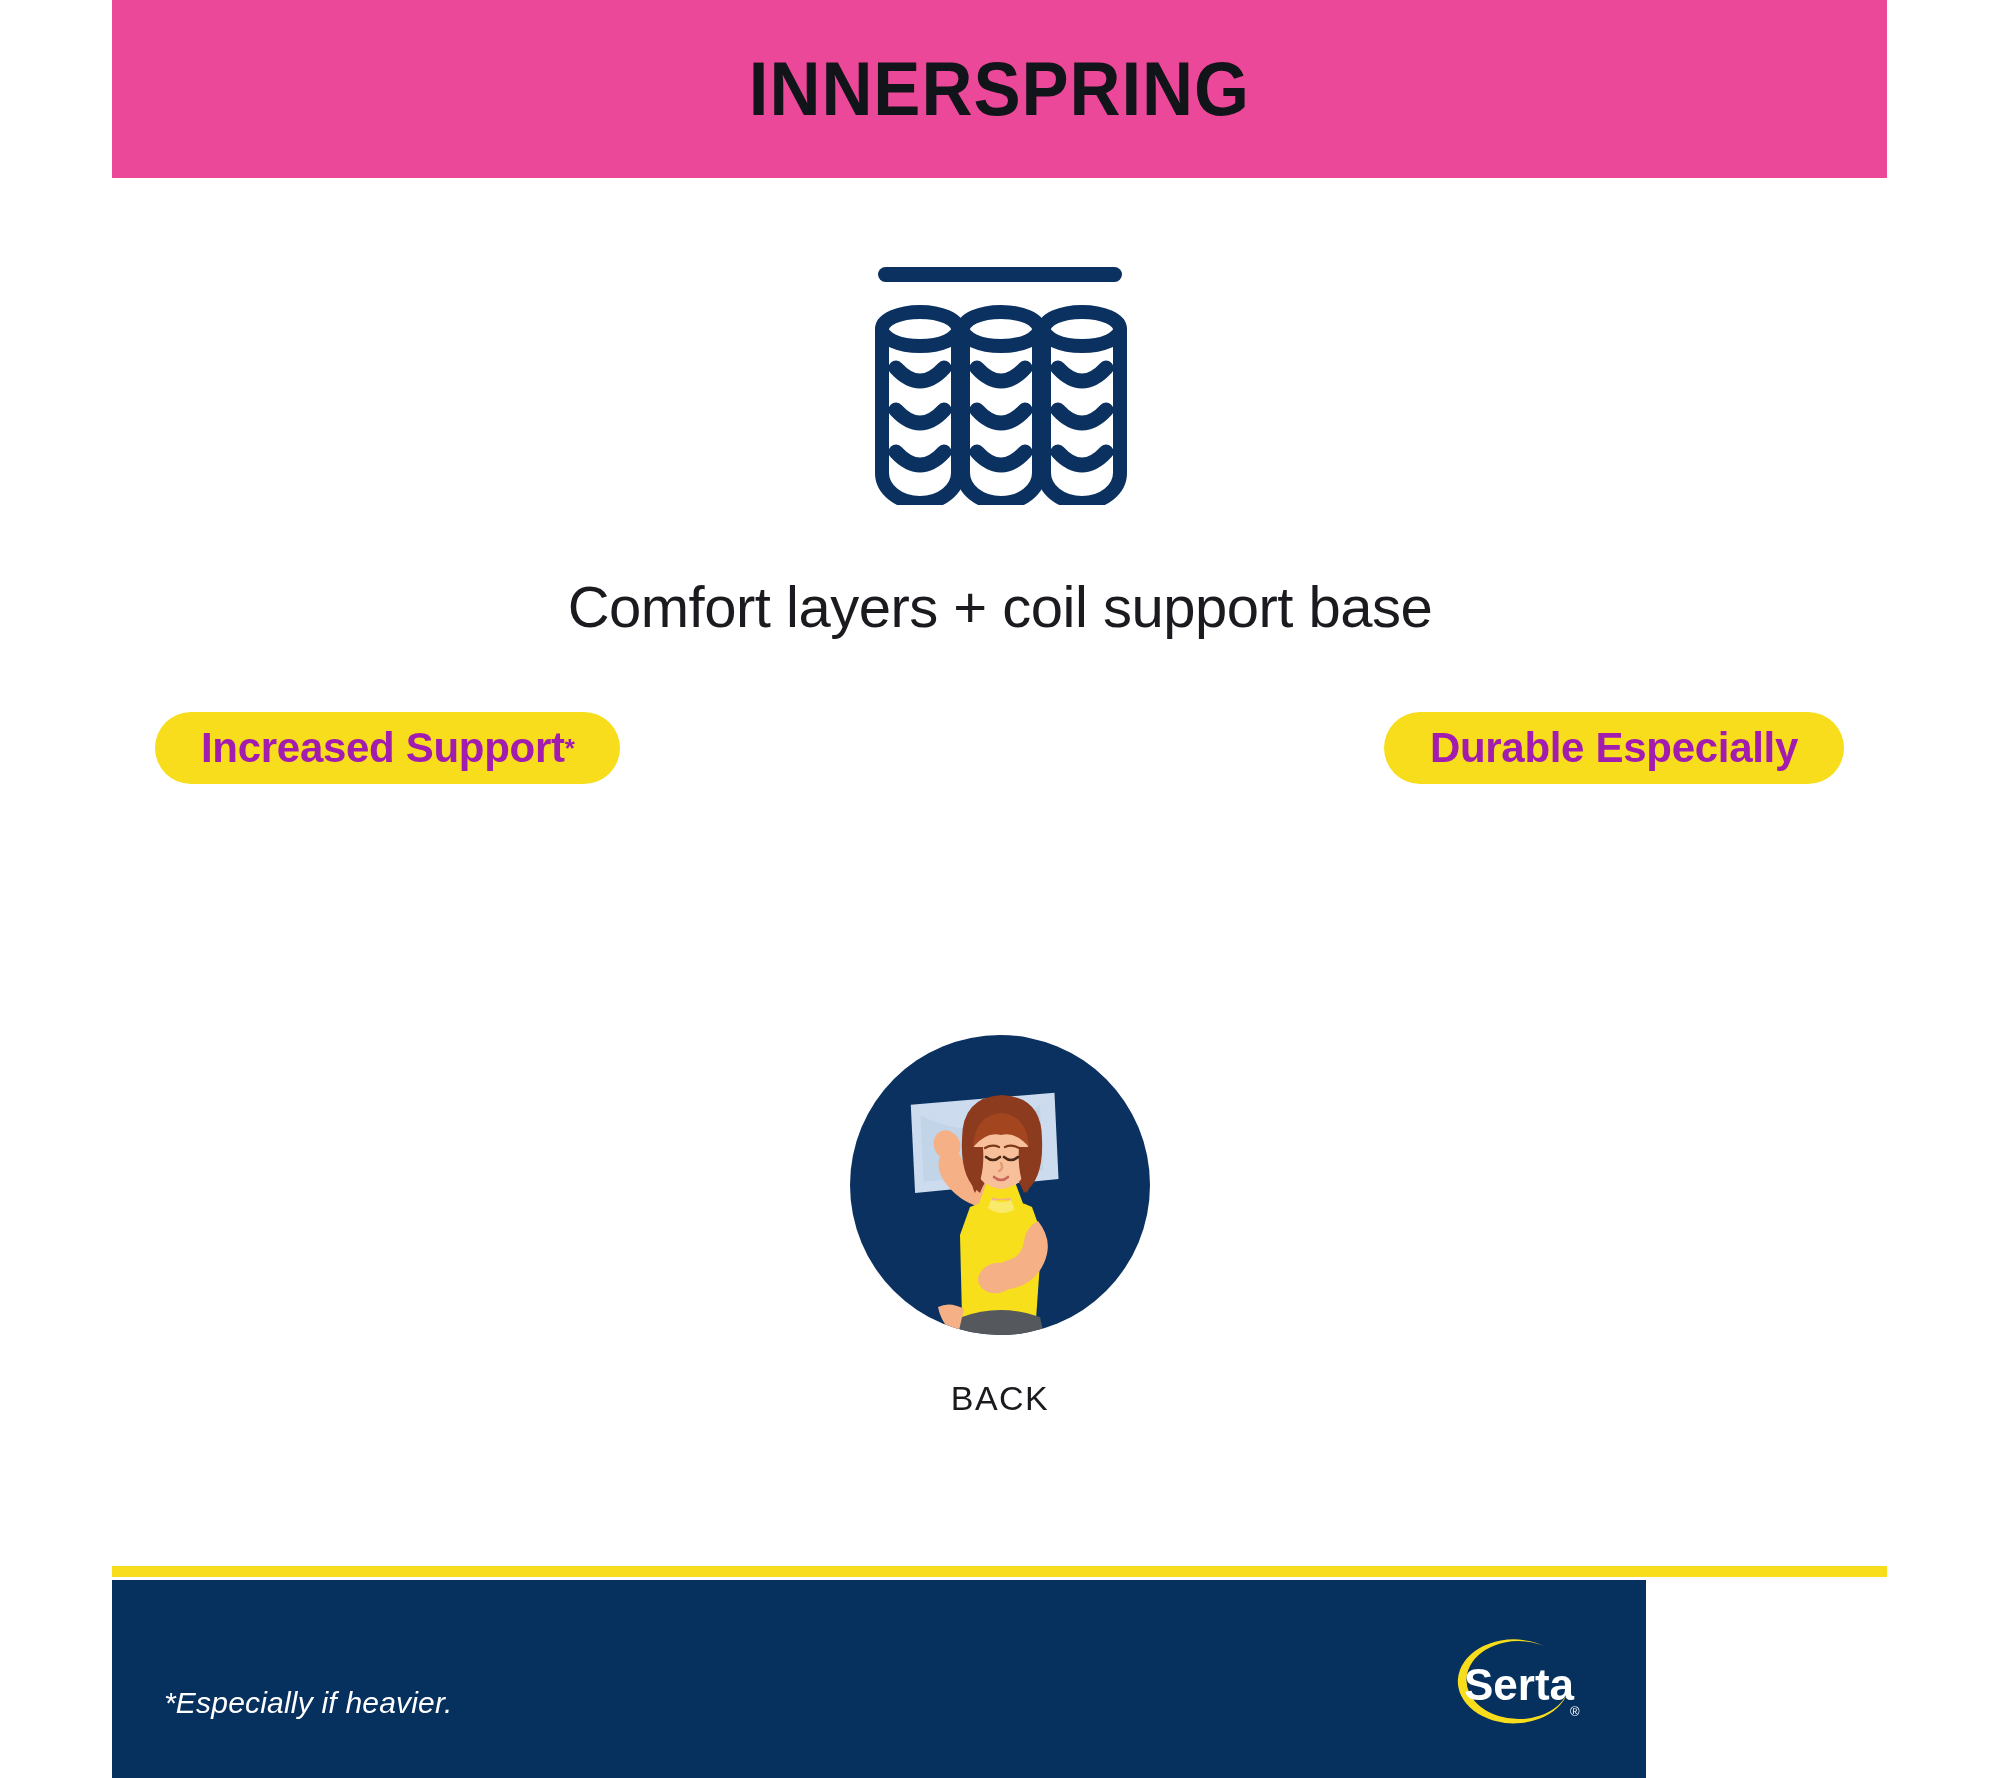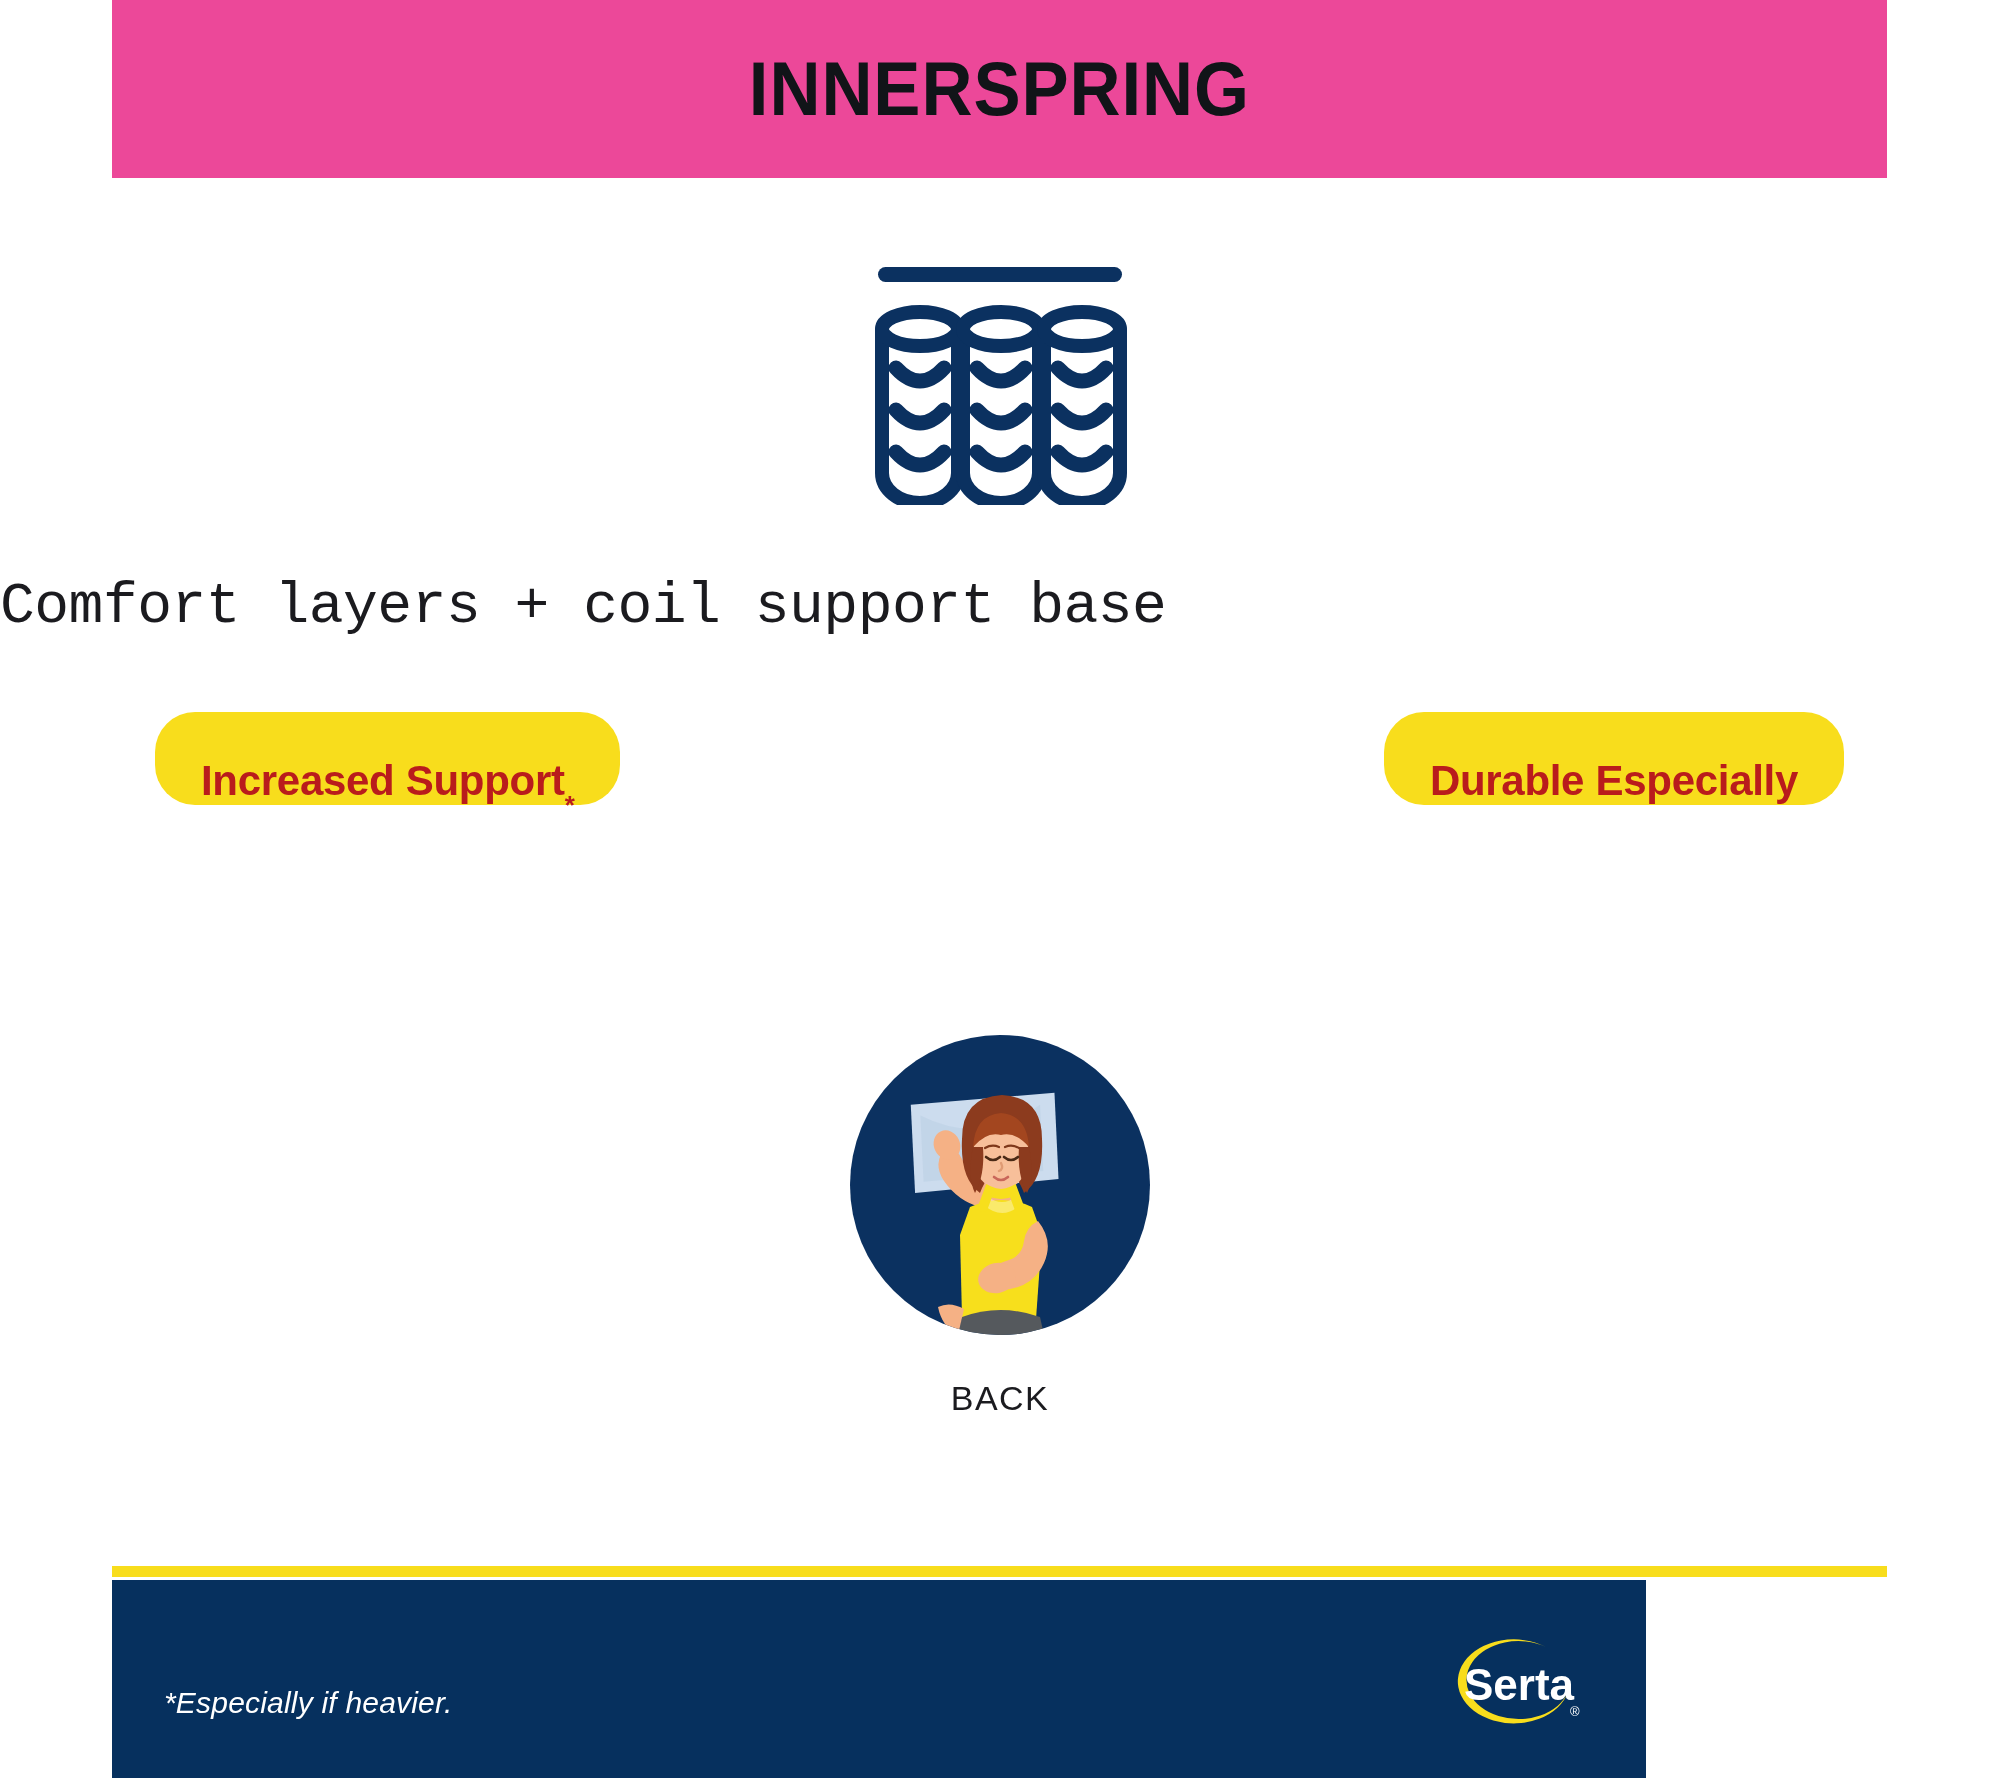--- a/index.html
+++ b/index.html
@@ -25,38 +25,38 @@
 
   
   .coil-wrap{
     position:absolute; left:0; top:255px; width:2000px;
     display:flex; justify-content:center;
   }
 
   
   .subtitle-wrap{
     position:absolute; left:0; top:575px; width:2000px;
-    display:flex; justify-content:flex-start;font-family:Liberation Mono, monospace;
+    display:flex; justify-content:center;
   }
   .subtitle{
     font-size:58px; font-weight:400; color:#1b1b1f;
     letter-spacing:-0.5px; line-height:1.1;
   }
 
   
   .pills{
     position:absolute; left:112px; top:712px; width:1775px;
     display:flex; justify-content:space-between; align-items:center;
     padding:0 43px;
   }
   .pill{
     background:#f8dd1c; border-radius:40px;
-    height:93px; display:flex; align-items:flex-end; justify-content:center;
+    height:72px; display:flex; align-items:center; justify-content:center;
     padding:0 46px;
-    font-size:42px; font-weight:700; color:#b91c1c;
+    font-size:42px; font-weight:700; color:#a21caf;
     letter-spacing:-0.3px; white-space:nowrap;
   }
   .pill .star{ font-size:26px; vertical-align:super; line-height:0; }
 
   
   .positions{
     position:absolute; left:0; top:1035px; width:2000px;
     display:flex; justify-content:center; gap:78px;
   }
   .pos{ display:flex; flex-direction:column; align-items:center; }

